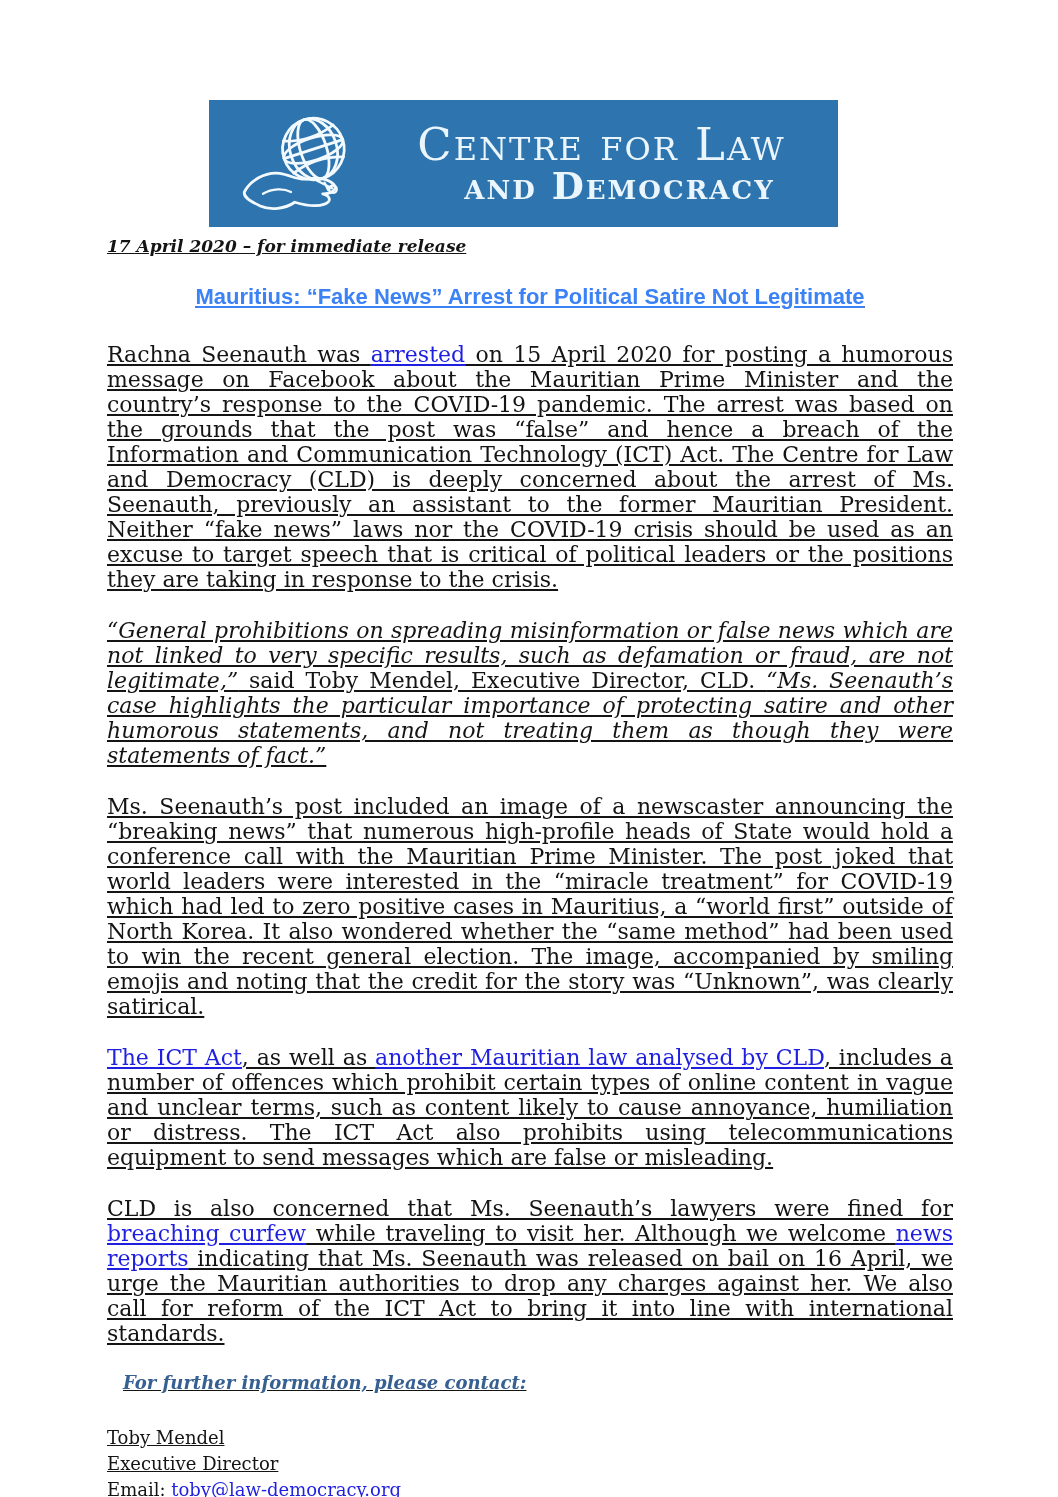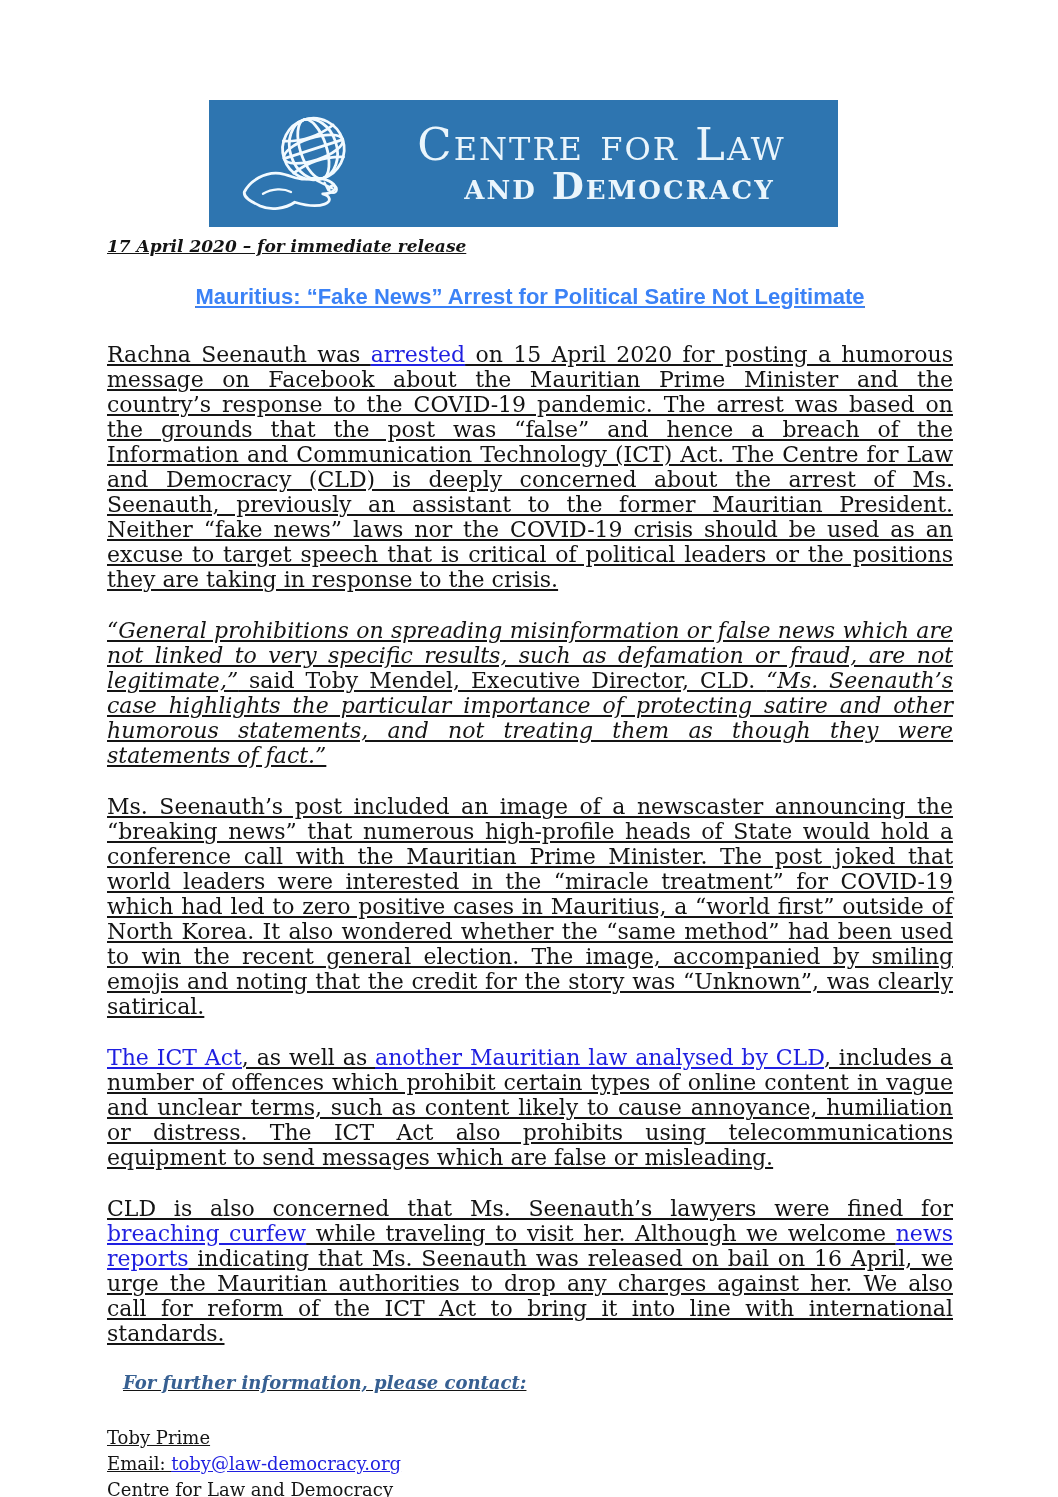--- a/index.html
+++ b/index.html
@@ -113,21 +113,22 @@
 
     <p class="para"><span>Ms. Seenauth’s post included an image of a newscaster announcing the “breaking news” that numerous high-profile heads of State would hold a conference call with the Mauritian Prime Minister. The post joked that world leaders were interested in the “miracle treatment” for COVID-19 which had led to zero positive cases in Mauritius, a “world first” outside of North Korea. It also wondered whether the “same method” had been used to win the recent general election. The image, accompanied by smiling emojis and noting that the credit for the story was “Unknown”, was clearly satirical.</span></p>
 
     <p class="para"><a class="doc-link">The ICT Act</a><span>, as well as </span><a class="doc-link">another Mauritian law analysed by CLD</a><span>, includes a number of offences which prohibit certain types of online content in vague and unclear terms, such as content likely to cause annoyance, humiliation or distress. The ICT Act also prohibits using telecommunications equipment to send messages which are false or misleading.</span></p>
 
     <p class="para"><span>CLD is also concerned that Ms. Seenauth’s lawyers were fined for </span><a class="doc-link">breaching curfew</a><span> while traveling to visit her. Although we welcome </span><a class="doc-link">news reports</a><span> indicating that Ms. Seenauth was released on bail on 16 April, we urge the Mauritian authorities to drop any charges against her. We also call for reform of the ICT Act to bring it into line with international standards.</span></p>
 
     <div class="contact-heading">For further information, please contact:</div>
 
     <div class="contact-block">
-      <div>Toby Prime</div>
+      <div>Toby Mendel</div>
+      <div>Executive Director</div>
       <div><span>Email: </span><a class="doc-link">toby@law-democracy.org</a></div>
       <div>Centre for Law and Democracy</div>
       <div>twitter: @law_democracy</div>
       <div><a class="doc-link">www.law-democracy.org</a></div>
     </div>
 
   </div>
 </div>
 
 </body></html>

